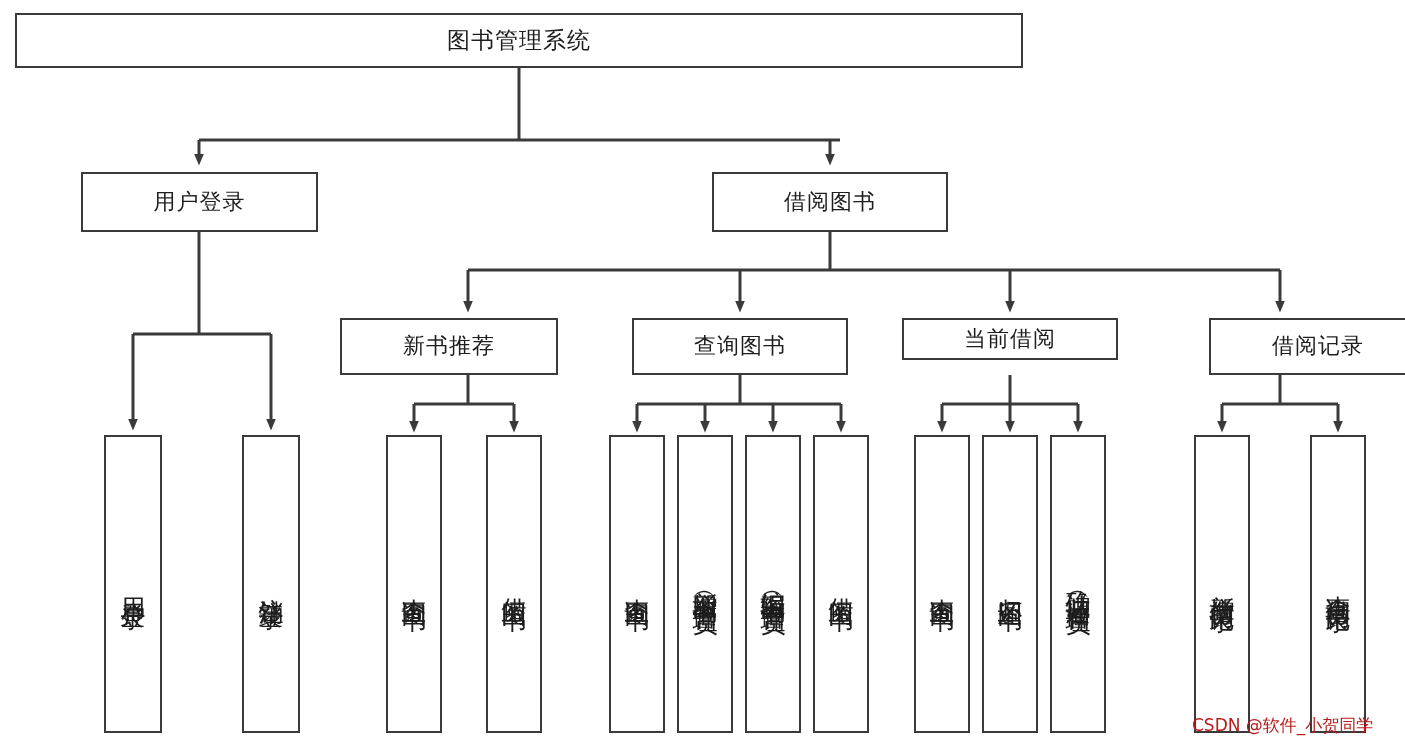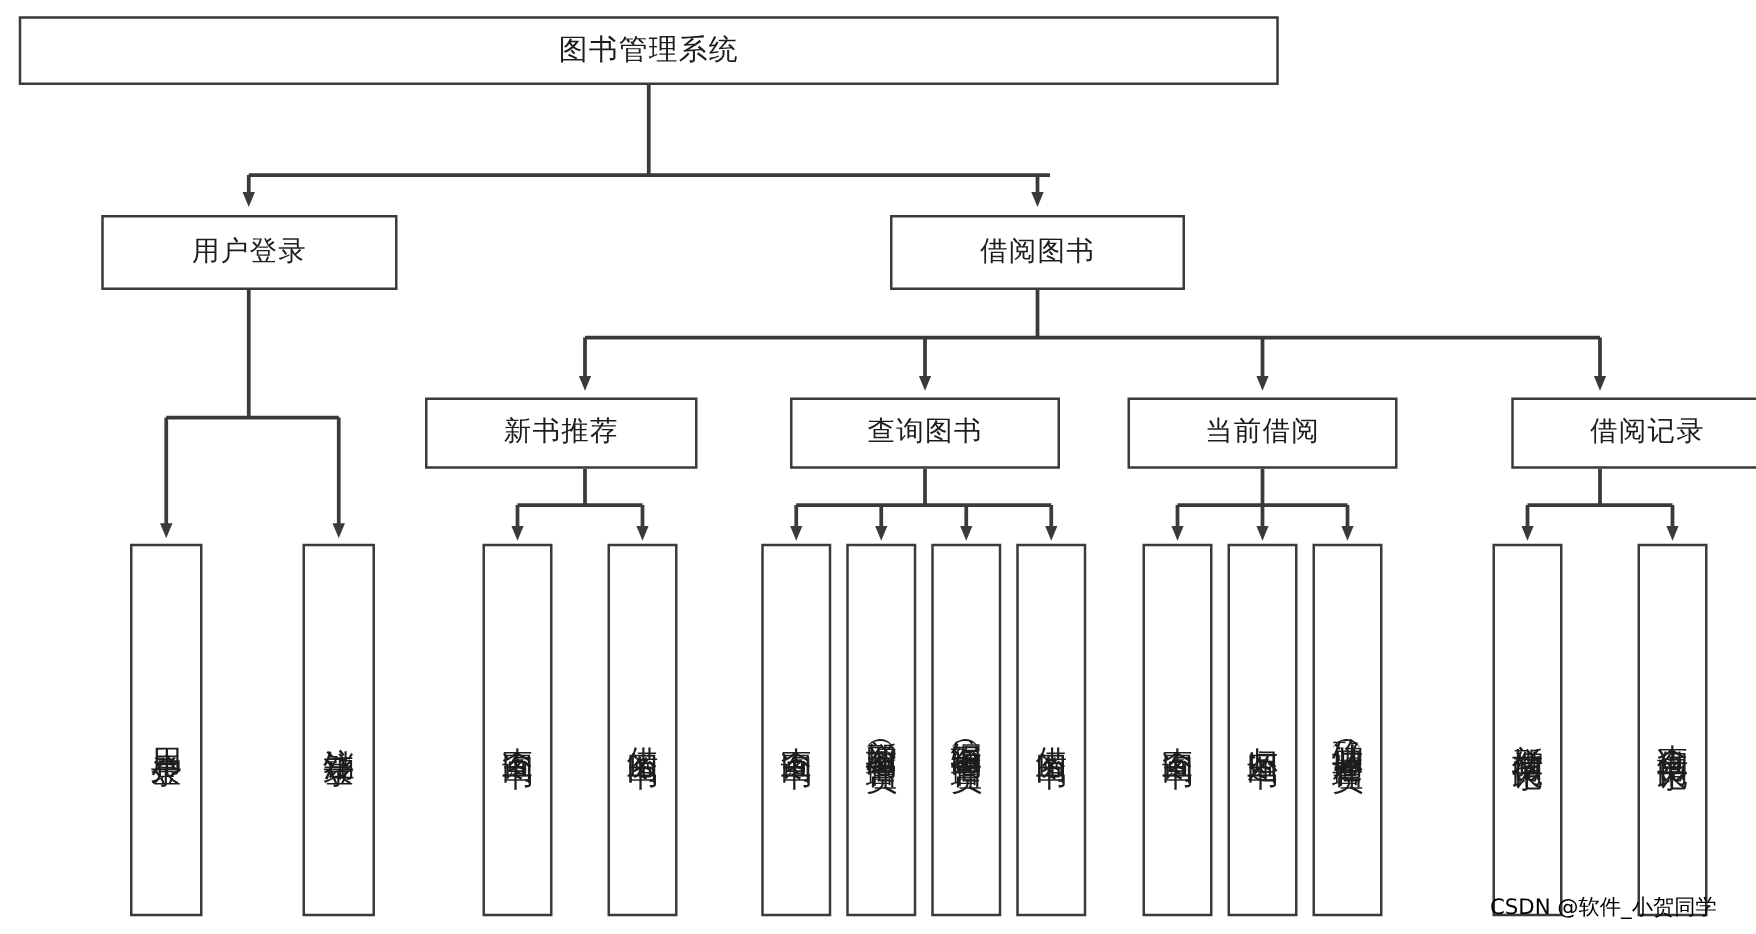--- a/index.html
+++ b/index.html
@@ -59,21 +59,21 @@
     text-orientation: upright;
     font-size: 25px;
     letter-spacing: 3px;
     line-height: 1;
   }
   #watermark {
     position: absolute;
     left: 1192px;
     top: 714px;
     font-size: 17px;
-    color: #000000;
+    color: #b91c1c;
     white-space: nowrap;
     user-select: none;
   }
 </style>
 </head>
 <body>
 
 <div id="diagram-root">
 
   <svg id="edge-layer" viewBox="0 0 1405 747" width="1405" height="747" xmlns="http://www.w3.org/2000/svg">
@@ -136,21 +136,21 @@
   <div class="node horiz" style="left:712px; top:172px; width:236px; height:60px;">
     <span class="node-label">借阅图书</span>
   </div>
 
   <div class="node horiz" style="left:340px; top:318px; width:218px; height:57px;">
     <span class="node-label">新书推荐</span>
   </div>
   <div class="node horiz" style="left:632px; top:318px; width:216px; height:57px;">
     <span class="node-label">查询图书</span>
   </div>
-  <div class="node horiz" style="left:902px; top:318px; width:216px; height:57px;">
+  <div class="node horiz" style="left:902px; top:318px; width:216px; height:42px;">
     <span class="node-label">当前借阅</span>
   </div>
   <div class="node horiz" style="left:1172px; top:318px; width:218px; height:57px;margin-left:37px;">
     <span class="node-label">借阅记录</span>
   </div>
 
   <div class="node vert" style="left:104px; top:435px; width:58px; height:298px;">
     <span class="node-label">用户登录</span>
   </div>
   <div class="node vert" style="left:242px; top:435px; width:58px; height:298px;">

